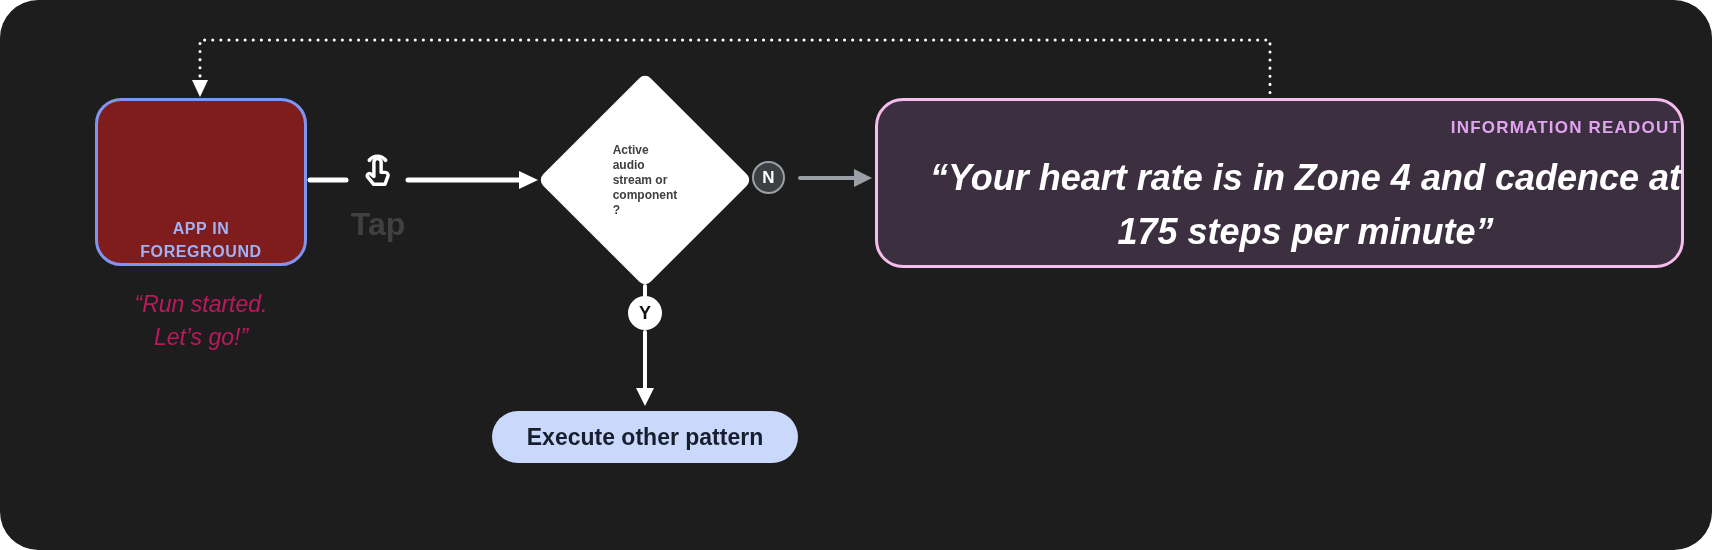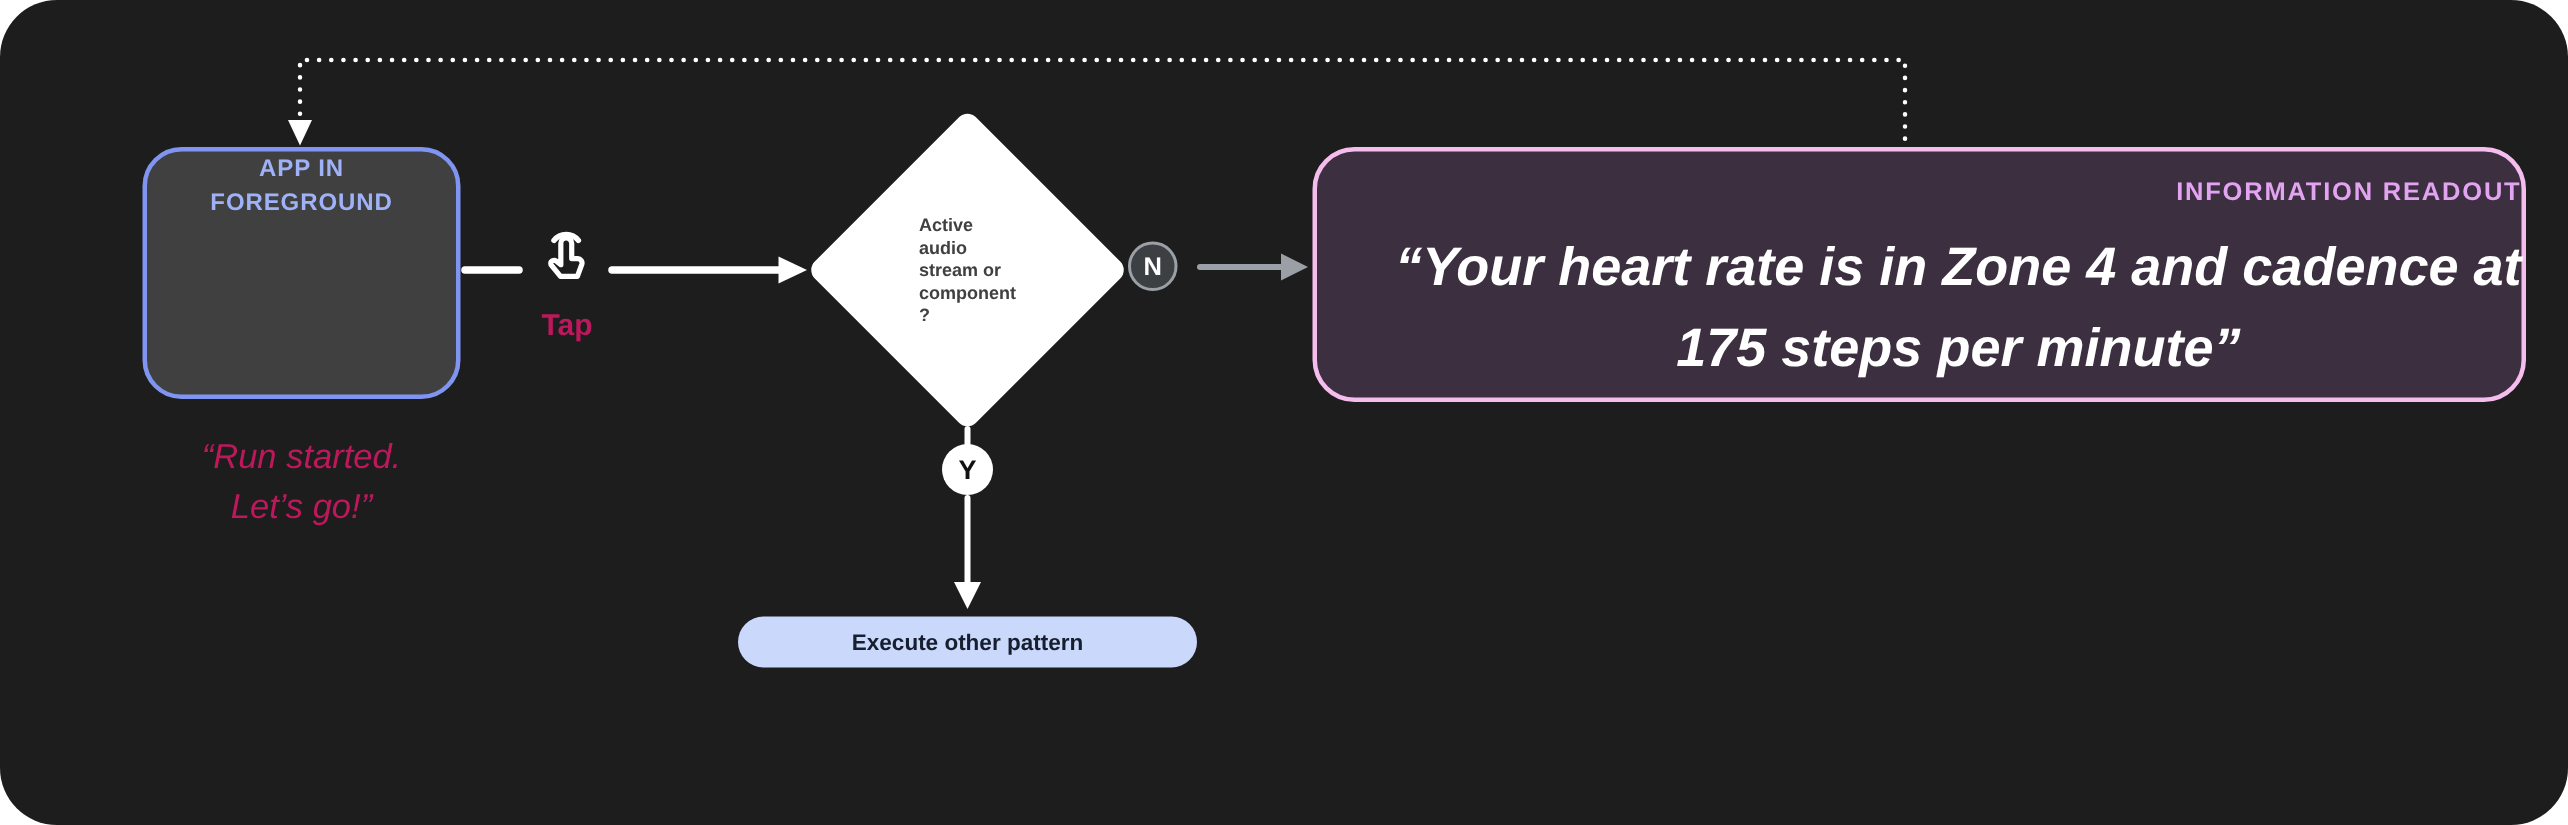--- a/index.html
+++ b/index.html
@@ -24,26 +24,26 @@
   .connectors {
     position: absolute;
     left: 0; top: 0;
     width: 1712px; height: 550px;
     pointer-events: none;
   }
   .app-box {
     position: absolute;
     left: 95px; top: 98px;
     width: 212px; height: 168px;
-    background: #404040;
+    background: #7f1d1d;
     border: 3.5px solid #8095f2;
     border-radius: 26px;
     box-sizing: border-box;
     display: flex;
-    align-items: flex-start;
+    align-items: flex-end;
     justify-content: center;
     text-align: center;
     color: #9fb2f7;
     font-weight: 700;
     font-size: 16px;
     letter-spacing: 0.6px;
     padding: 0 50px;
     line-height: 1.45;
   }
   .app-quote {
@@ -60,23 +60,23 @@
   .tap-icon {
     position: absolute;
     left: 352px; top: 144px;
     width: 52px; height: 52px;
   }
   .tap-label {
     position: absolute;
     left: 330px; top: 206px;
     width: 96px;
     text-align: center;
-    color: #be185d;
-    font-weight: 700;
-    font-size: 20px;
+    color: #404040;
+    font-weight: 700;
+    font-size: 32px;
   }
   .diamond {
     position: absolute;
     left: 569px; top: 104px;
     width: 152px; height: 152px;
     background: #ffffff;
     transform: rotate(45deg);
     border-radius: 8px;
   }
   .diamond-label {
@@ -142,29 +142,29 @@
     font-weight: 700;
     font-style: italic;
     font-size: 36px;
     line-height: 1.5;
     text-align: center;
     white-space: pre-line;
   }
   .execute-pill {
     position: absolute;
     left: 492px; top: 411px;
-    width: 306px; height: 34px;
+    width: 306px; height: 52px;
     background: #c9d8fb;
     border-radius: 26px;
     display: flex;
     align-items: center;
     justify-content: center;
     color: #171e2e;
     font-weight: 700;
-    font-size: 15px;
+    font-size: 23px;
   }
 </style>
 </head>
 <body>
 
 <div class="canvas">
   <div class="panel"></div>
 
   <svg class="connectors" viewBox="0 0 1712 550" xmlns="http://www.w3.org/2000/svg">
 

